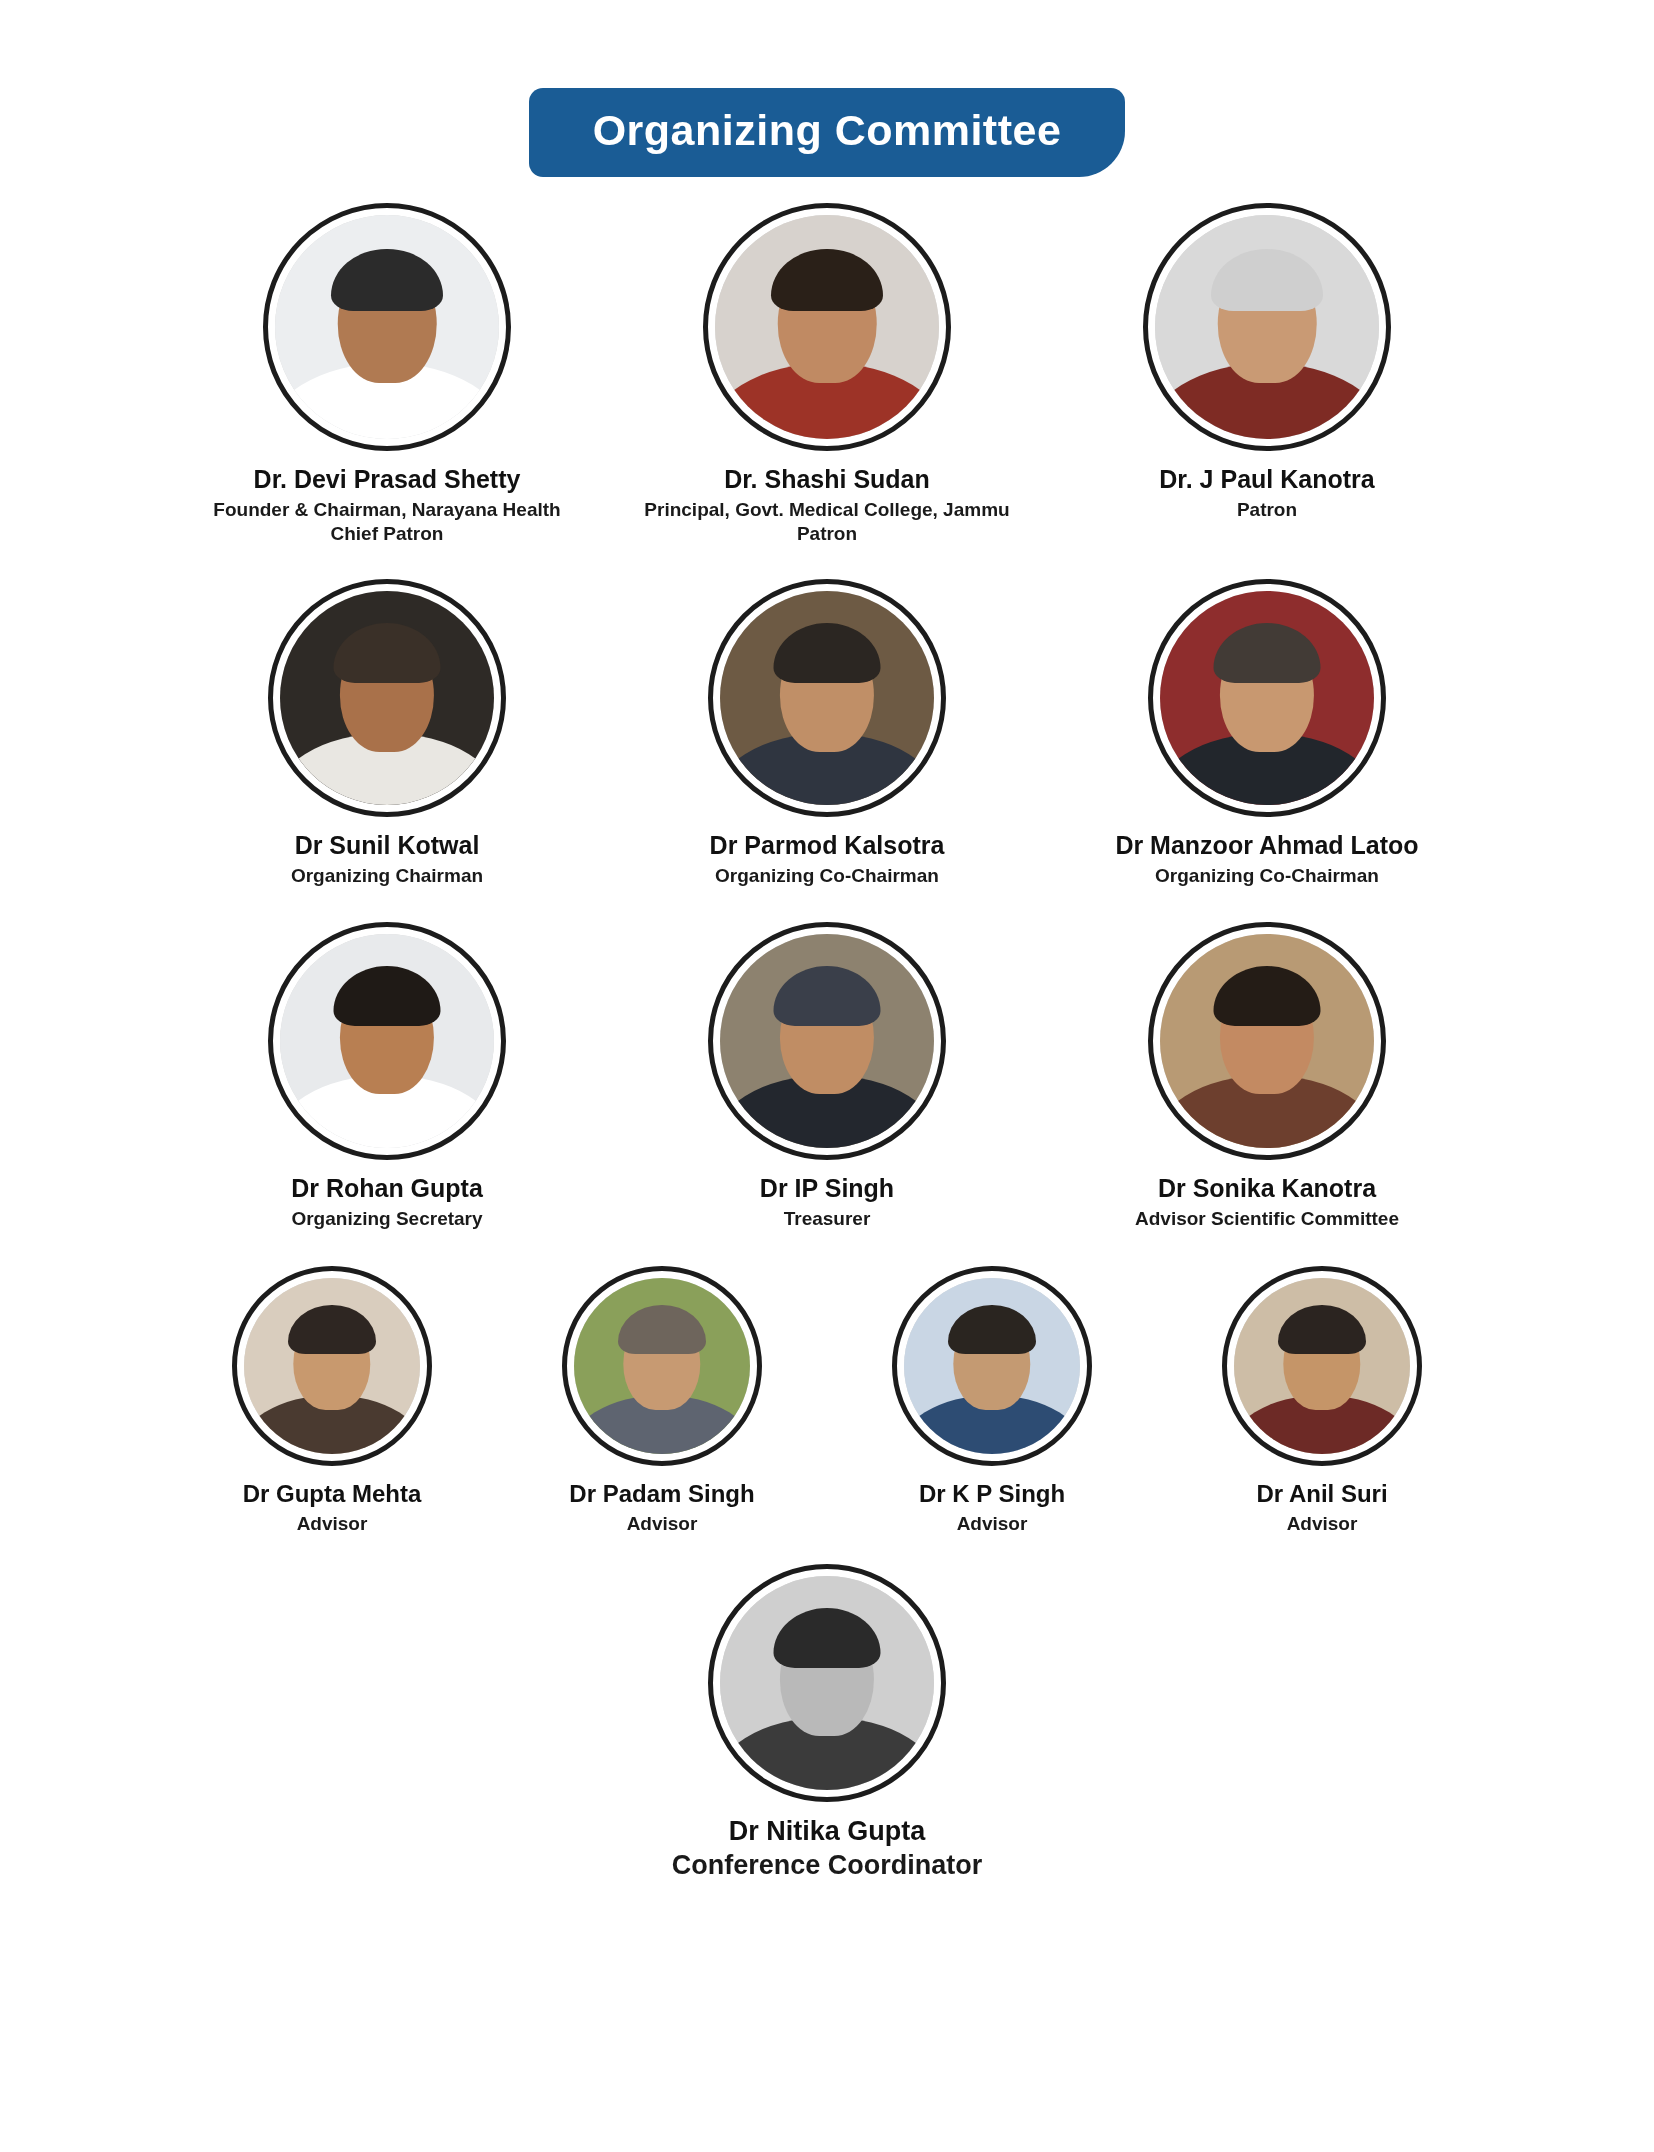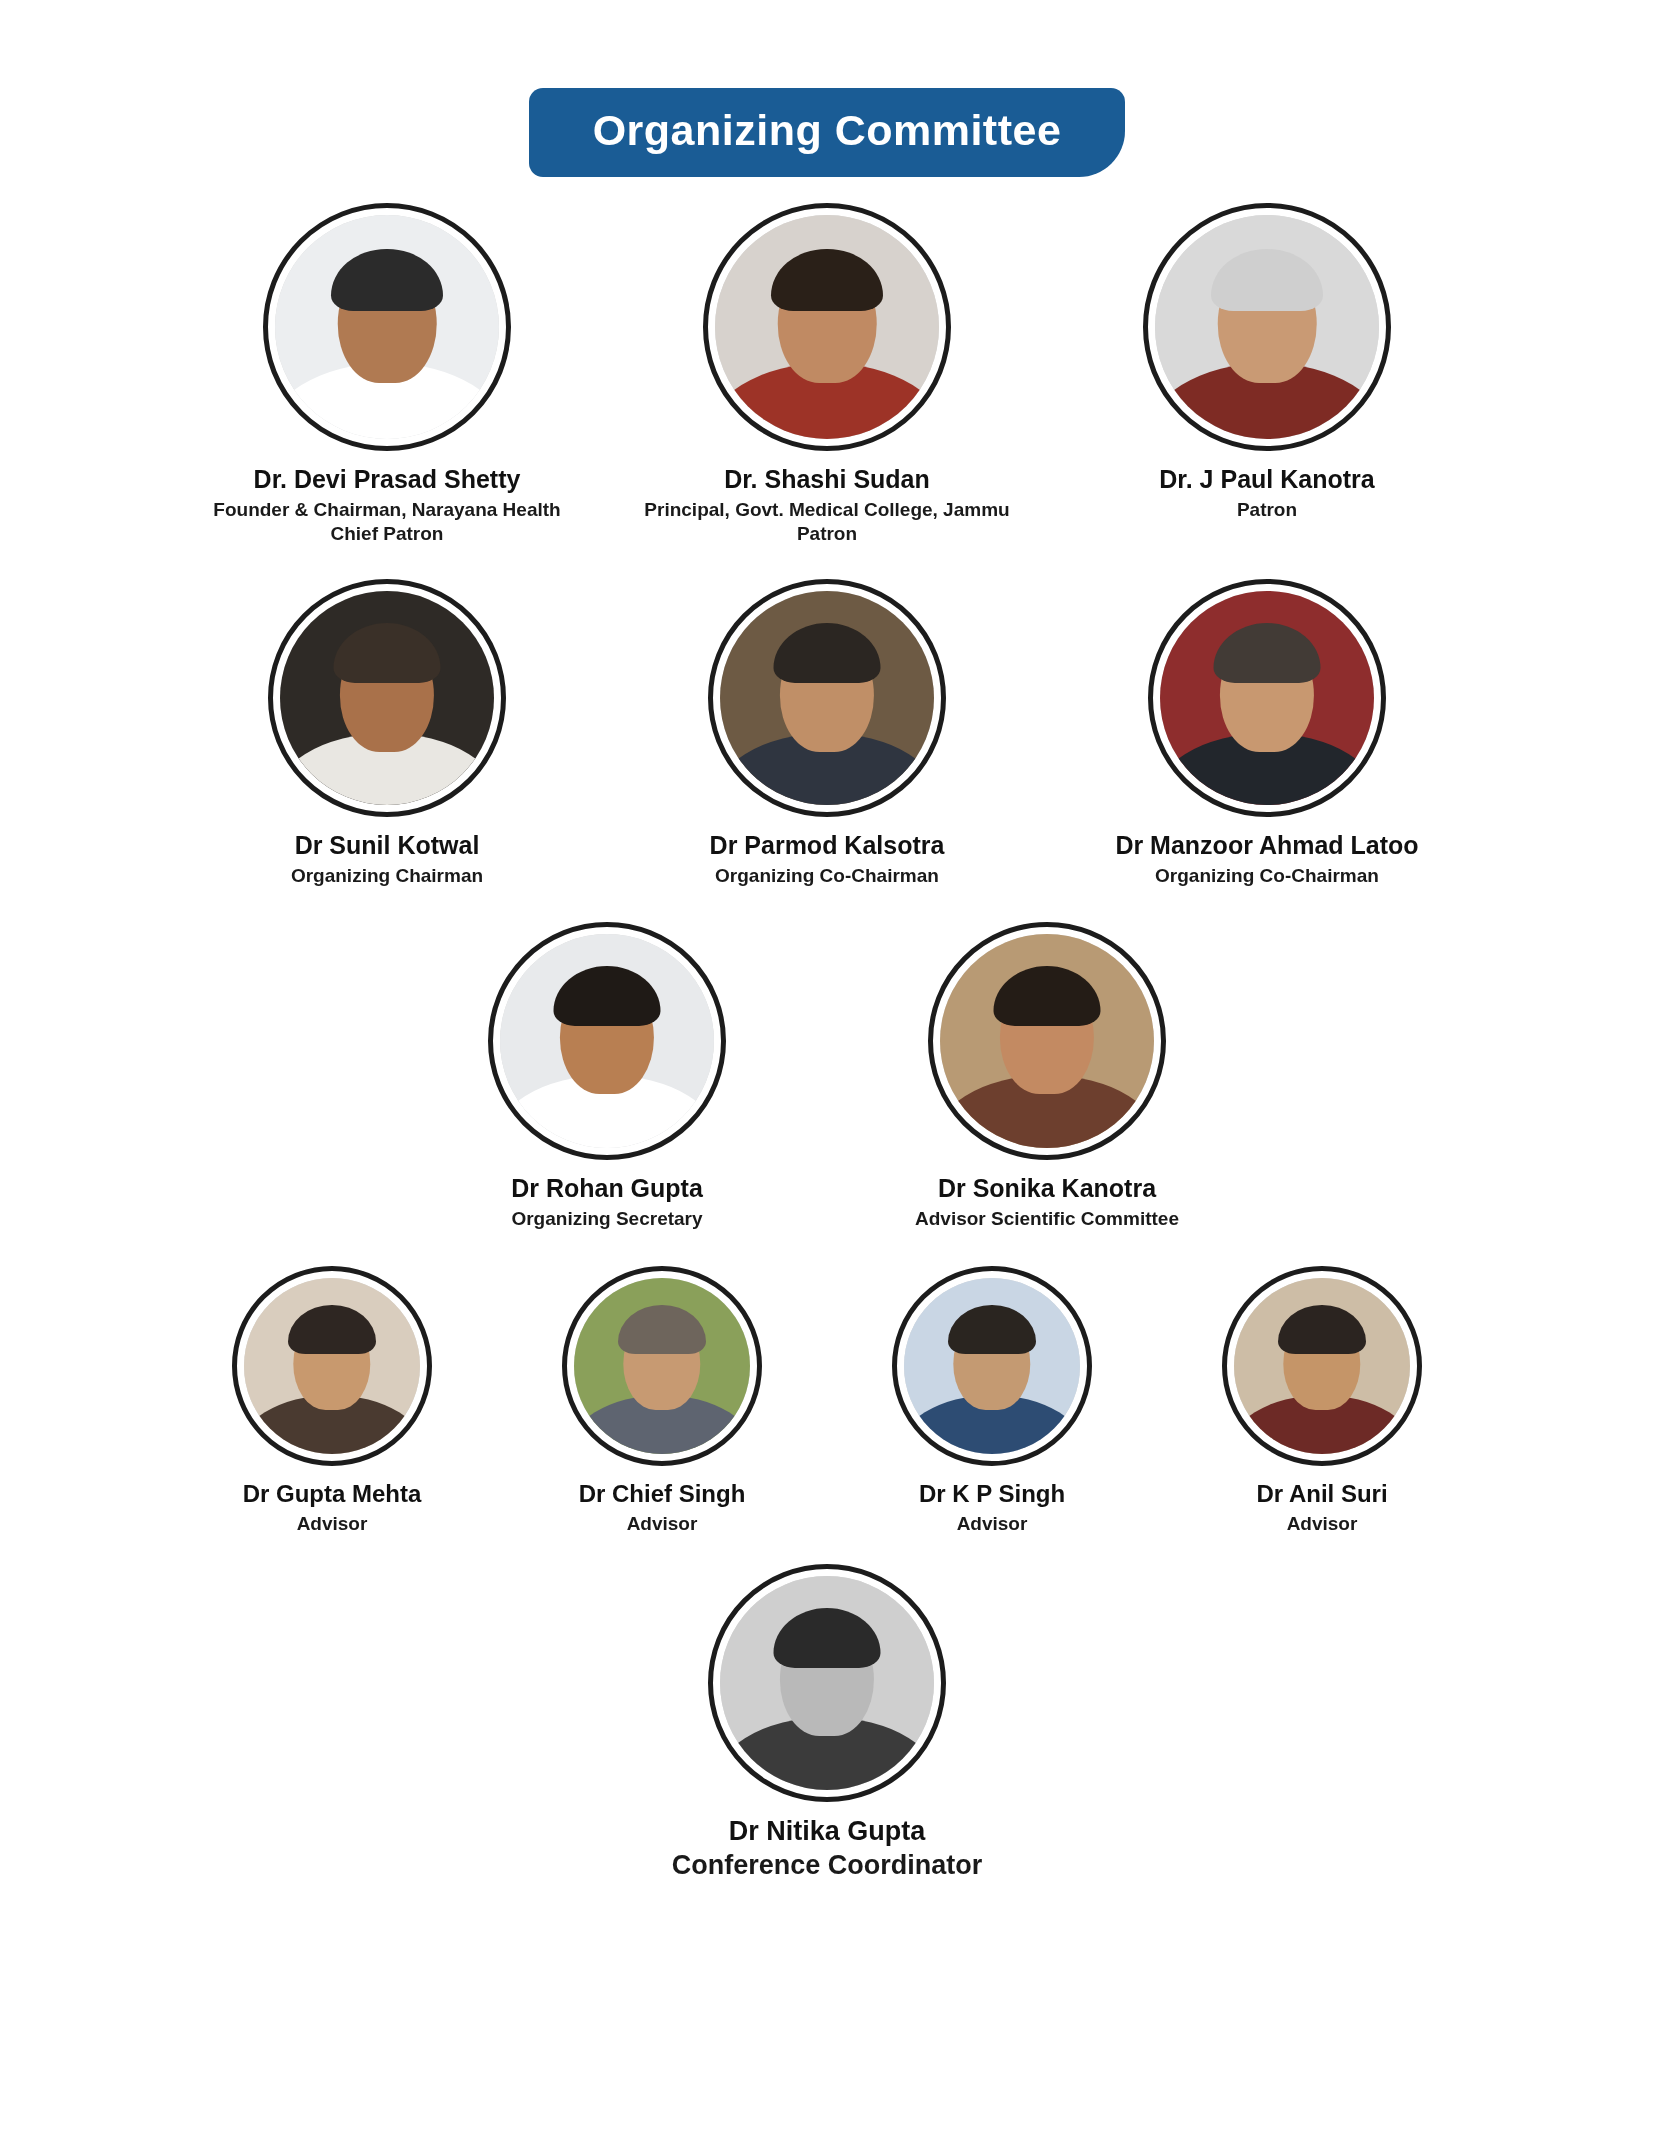--- a/index.html
+++ b/index.html
@@ -251,20 +251,34 @@
               </div>
             </div>
           </div>
           <div class="name">Dr Rohan Gupta</div>
           <div class="desig">Organizing Secretary</div>
         </div>
         <div class="member">
           <div class="photo-ring">
             <div class="photo">
               <div class="portrait">
+                <div class="p-bg" style="background: rgb(141, 130, 111);"></div>
+                <div class="p-body" style="background: rgb(35, 39, 46);"></div>
+                <div class="p-head" style="background: rgb(192, 141, 100);"></div>
+                <div class="p-hair" style="background: rgb(58, 63, 74);"></div>
+              </div>
+            </div>
+          </div>
+          <div class="name">Dr IP Singh</div>
+          <div class="desig">Treasurer</div>
+        </div>
+        <div class="member">
+          <div class="photo-ring">
+            <div class="photo">
+              <div class="portrait">
                 <div class="p-bg" style="background: rgb(184, 154, 116);"></div>
                 <div class="p-body" style="background: rgb(109, 63, 46);"></div>
                 <div class="p-head" style="background: rgb(195, 138, 98);"></div>
                 <div class="p-hair" style="background: rgb(36, 28, 22);"></div>
               </div>
             </div>
           </div>
           <div class="name">Dr Sonika Kanotra</div>
           <div class="desig">Advisor Scientific Committee</div>
         </div>
@@ -288,21 +302,21 @@
           <div class="photo-ring">
             <div class="photo">
               <div class="portrait">
                 <div class="p-bg" style="background: rgb(138, 160, 90);"></div>
                 <div class="p-body" style="background: rgb(94, 100, 112);"></div>
                 <div class="p-head" style="background: rgb(199, 154, 114);"></div>
                 <div class="p-hair" style="background: rgb(110, 101, 92);"></div>
               </div>
             </div>
           </div>
-          <div class="name">Dr Chief Singh</div>
+          <div class="name">Dr Padam Singh</div>
           <div class="desig">Advisor</div>
         </div>
         <div class="member">
           <div class="photo-ring">
             <div class="photo">
               <div class="portrait">
                 <div class="p-bg" style="background: rgb(201, 214, 228);"></div>
                 <div class="p-body" style="background: rgb(45, 76, 115);"></div>
                 <div class="p-head" style="background: rgb(196, 154, 114);"></div>
                 <div class="p-hair" style="background: rgb(42, 37, 32);"></div>

